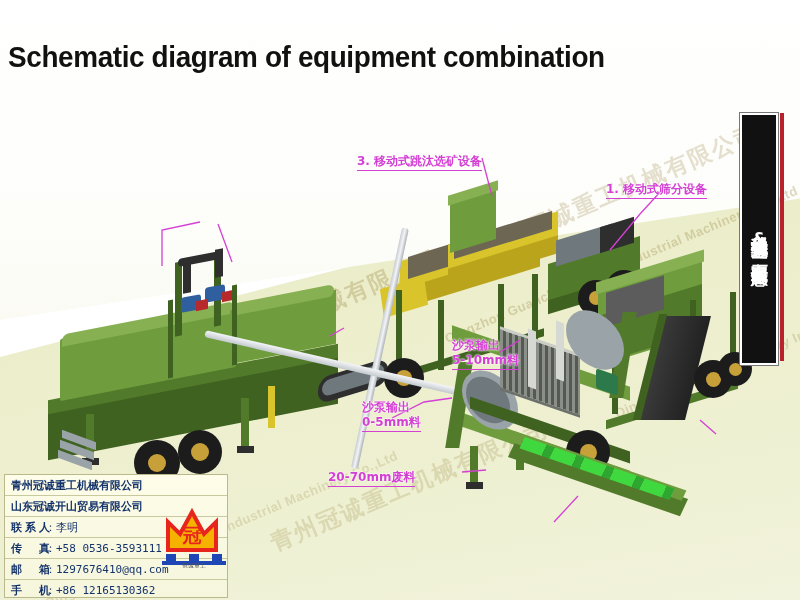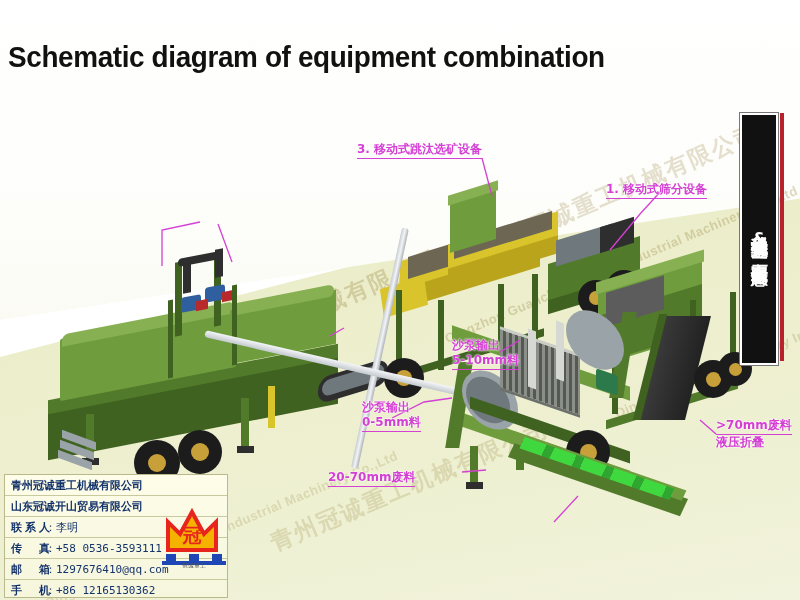--- a/index.html
+++ b/index.html
@@ -272,45 +272,41 @@
       <path d="M662,190 L640,214 L610,250"></path>
       <path d="M520,340 L500,352"></path>
       <path d="M452,398 L424,402 L392,418"></path>
       <path d="M462,472 L486,470"></path>
       <path d="M700,420 L716,434"></path>
       <path d="M554,522 L578,496"></path>
       <path d="M344,328 L330,336"></path>
     </g>
   </svg>
 
-  <div class="callout" style="left:357px;top:142px;text-align:center;">
+  <div class="callout" style="left:357px;top:154px;text-align:center;">
     <span class="ul">3. 移动式跳汰选矿设备</span>
   </div>
   <div class="callout" style="left:606px;top:182px;">
     <span class="ul">1. 移动式筛分设备</span>
   </div>
 
   <div class="callout" style="left:452px;top:338px;">
     <span>沙泵输出</span>
     <span class="ln2 ul">5-10mm料</span>
   </div>
 
   <div class="callout" style="left:362px;top:400px;">
     <span>沙泵输出</span>
     <span class="ln2 ul">0-5mm料</span>
   </div>
 
   <div class="callout" style="left:328px;top:470px;">
     <span class="ul">20-70mm废料</span>
   </div>
 
-  <div class="callout" style="left:716px;top:418px;">
-    <span class="ul">&gt;70mm废料</span>
-    <span class="ln2">液压折叠</span>
-  </div>
 
 
   <div class="title">Schematic diagram of equipment combination</div>
 
   <div class="banner-edge"></div>
   <div class="banner">
     <span>移动组合式选金&amp;宝石设备示意图</span>
   </div>
 
   <div class="card">

